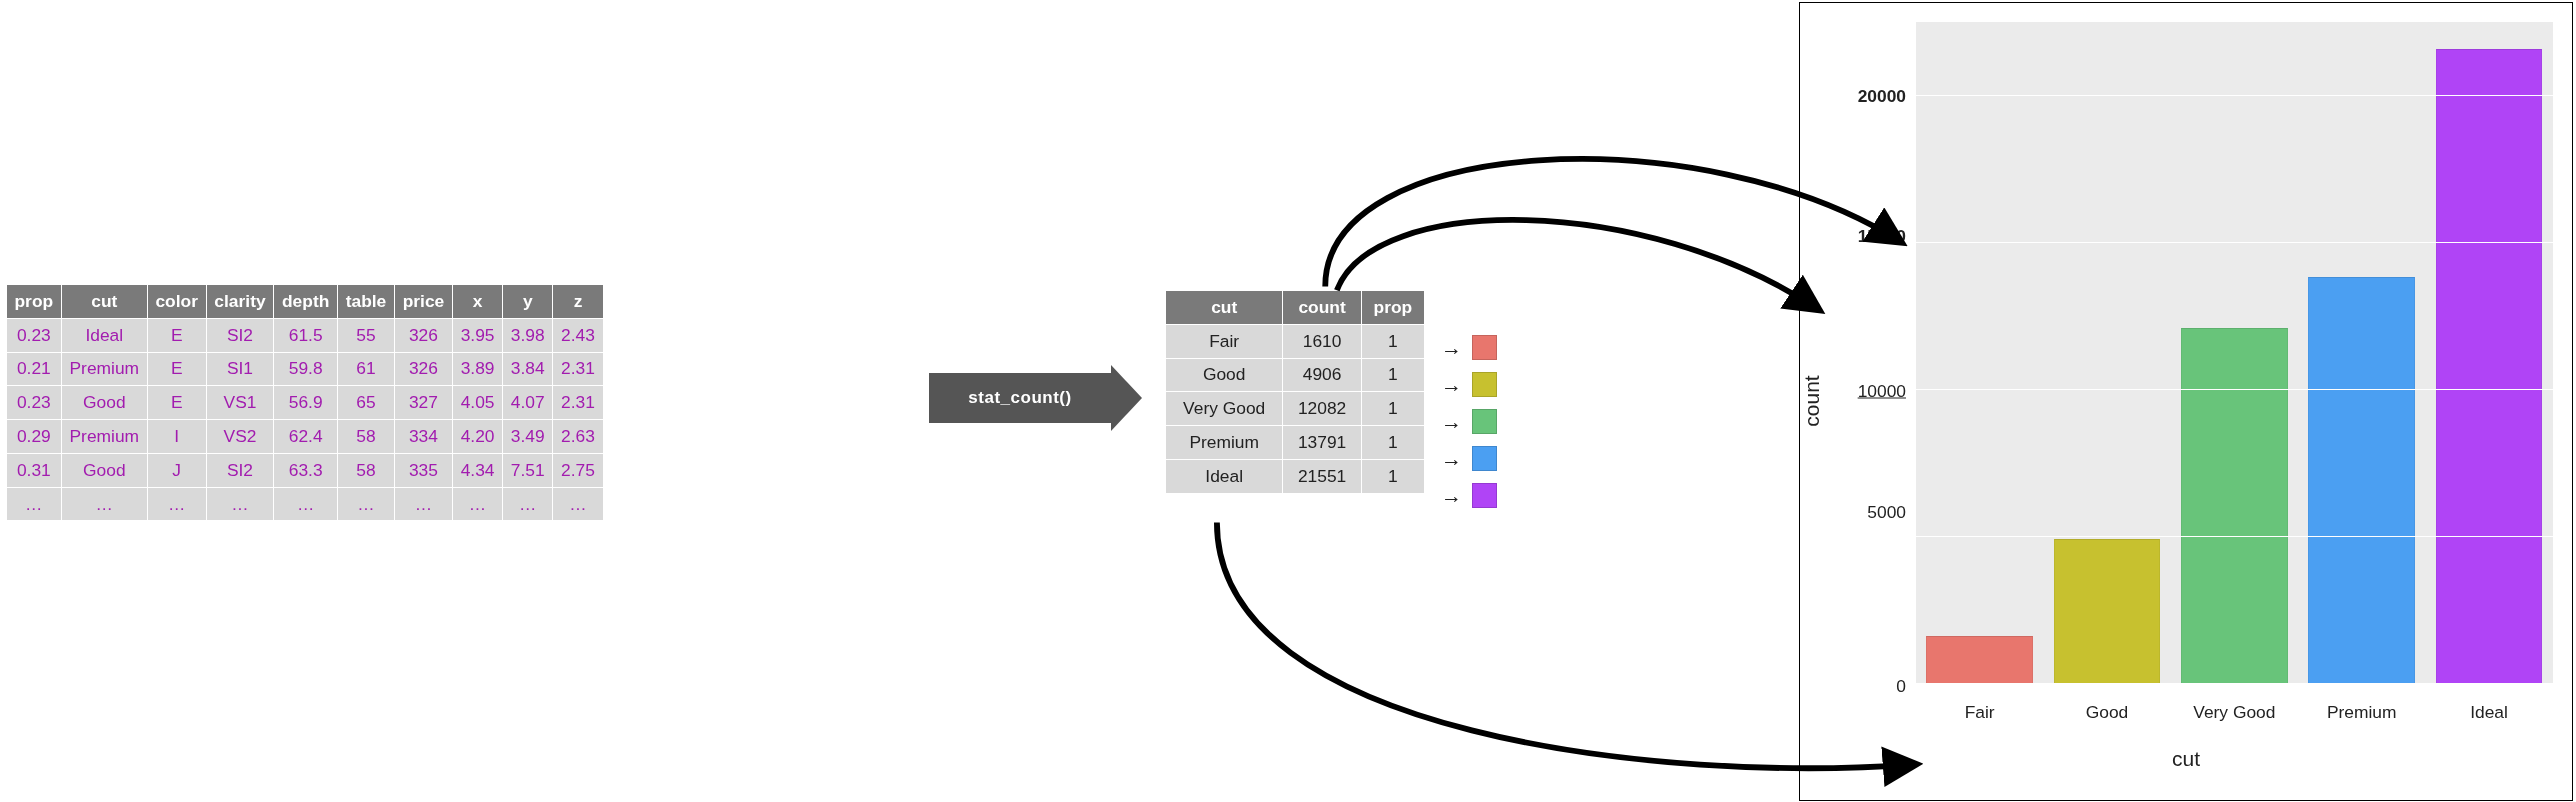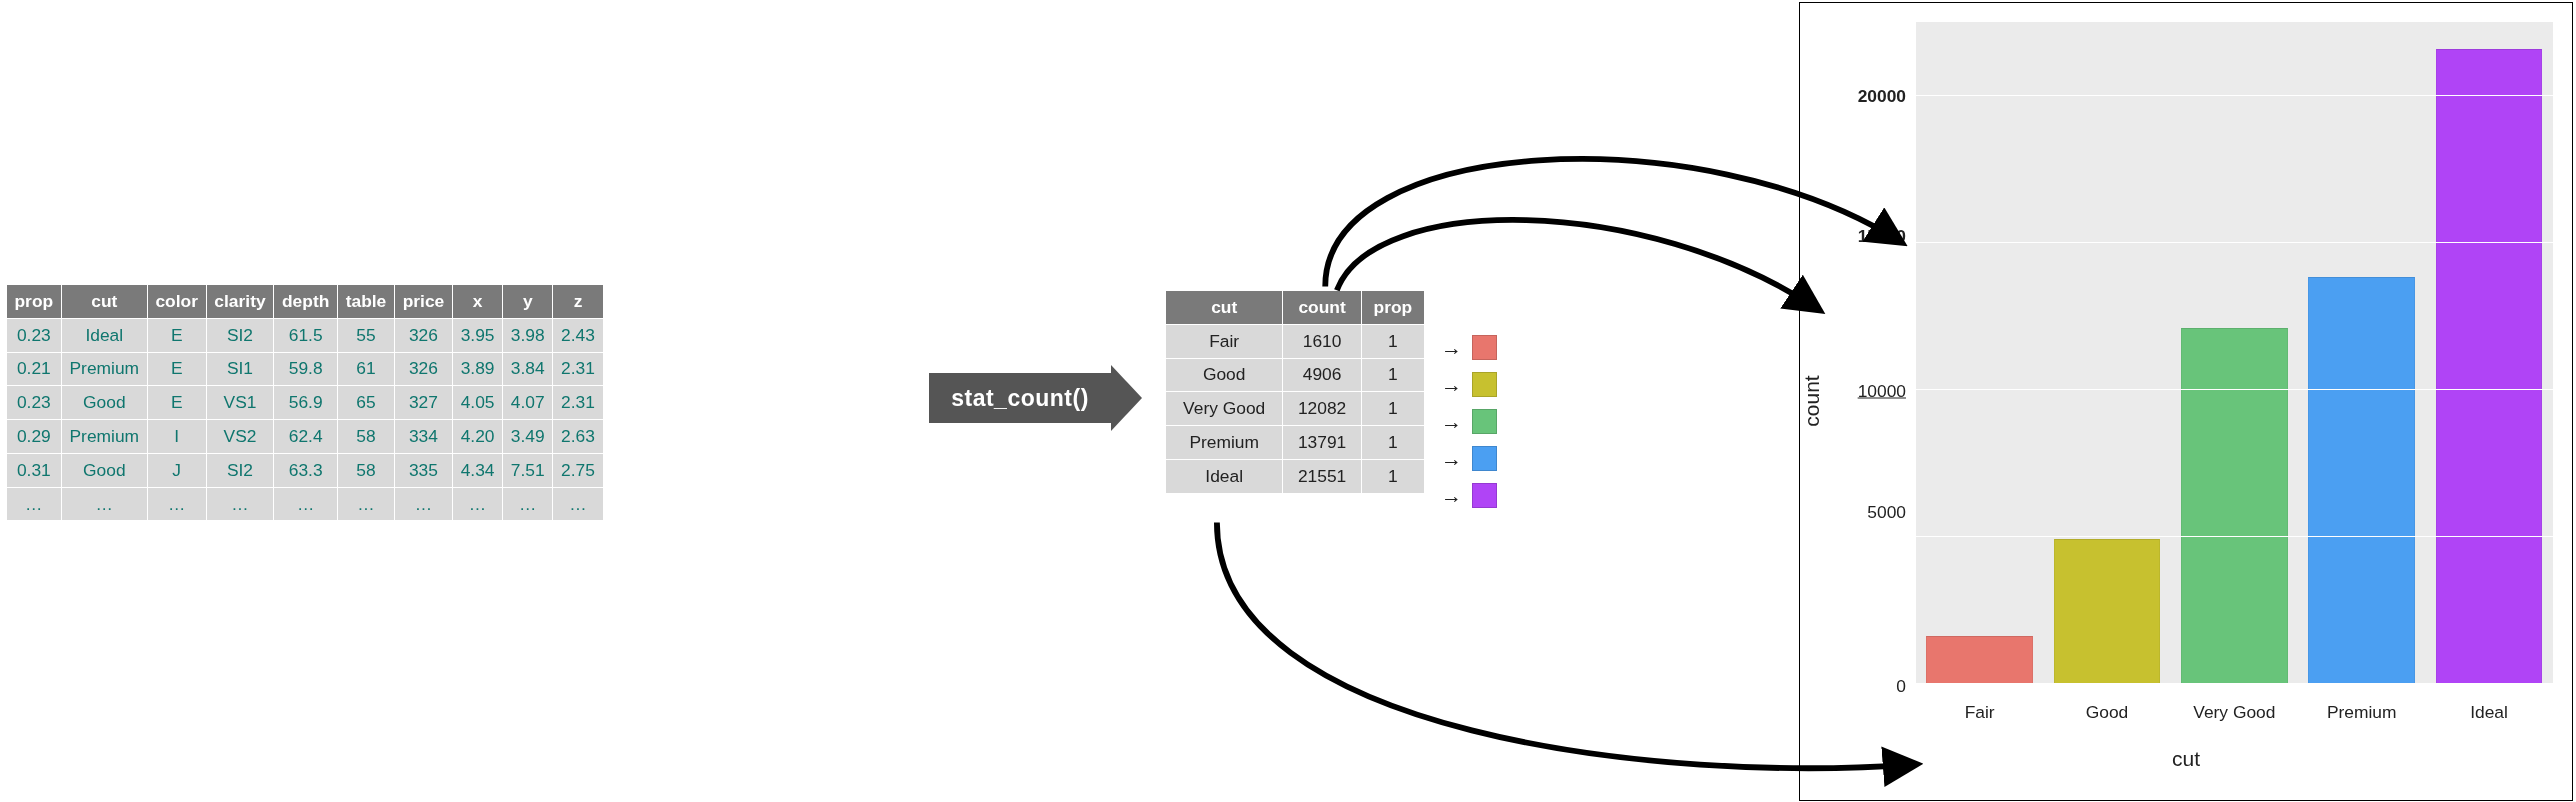--- a/index.html
+++ b/index.html
@@ -31,21 +31,21 @@
     text-align: center;
     height: 25px;
   }
   .raw-table th {
     background: #7a7a7a;
     color: #fff;
     font-weight: bold;
   }
   .raw-table td {
     background: #d9d9d9;
-    color: #0f766e;
+    color: #a21caf;
   }
 
   
   .sum-wrapper {
     position: absolute;
     left: 1165px;
     top: 290px;
   }
   .sum-table {
     border-collapse: collapse;
@@ -102,21 +102,21 @@
     height: 50px;
     display: flex;
     align-items: center;
   }
   .stat-arrow .body {
     flex: 1;
     height: 50px;
     background: #555;
     color: #fff;
     font-weight: bold;
-    font-size: 23px;
+    font-size: 17px;
     display: flex;
     align-items: center;
     justify-content: center;
     letter-spacing: 0.5px;
   }
   .stat-arrow .head {
     width: 0; height: 0;
     border-top: 33px solid transparent;
     border-bottom: 33px solid transparent;
     border-left: 31px solid #555;

